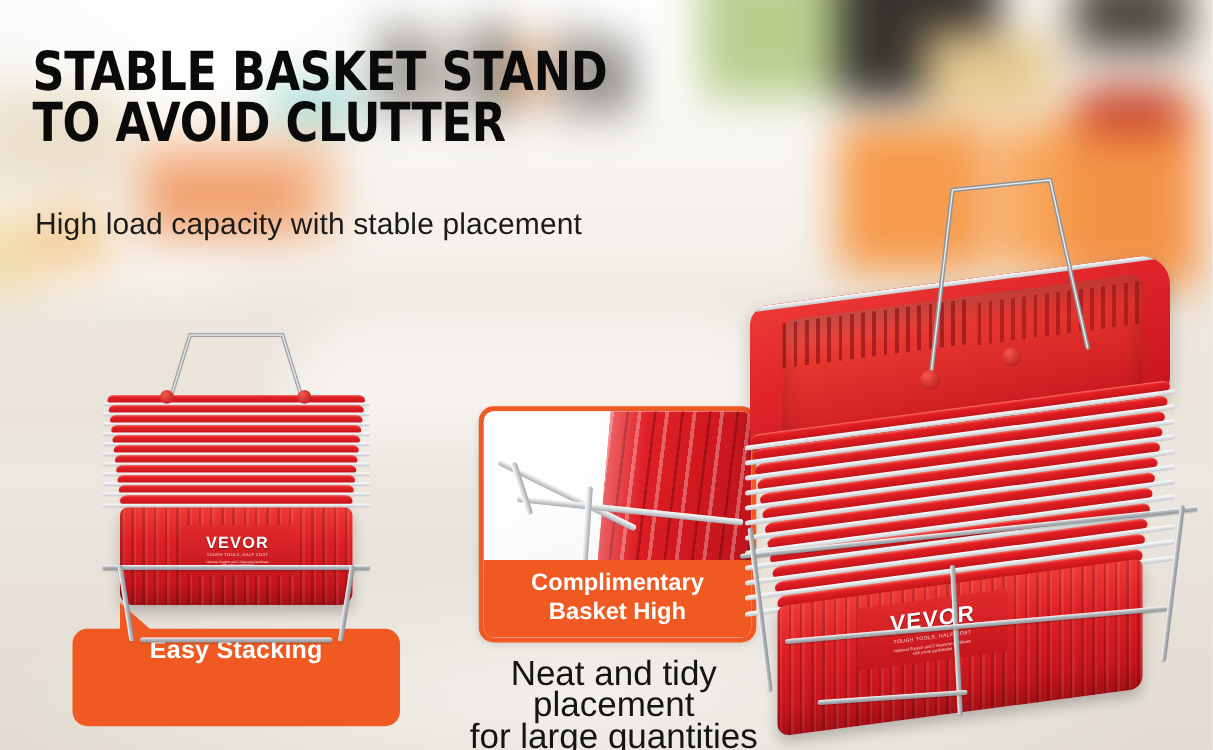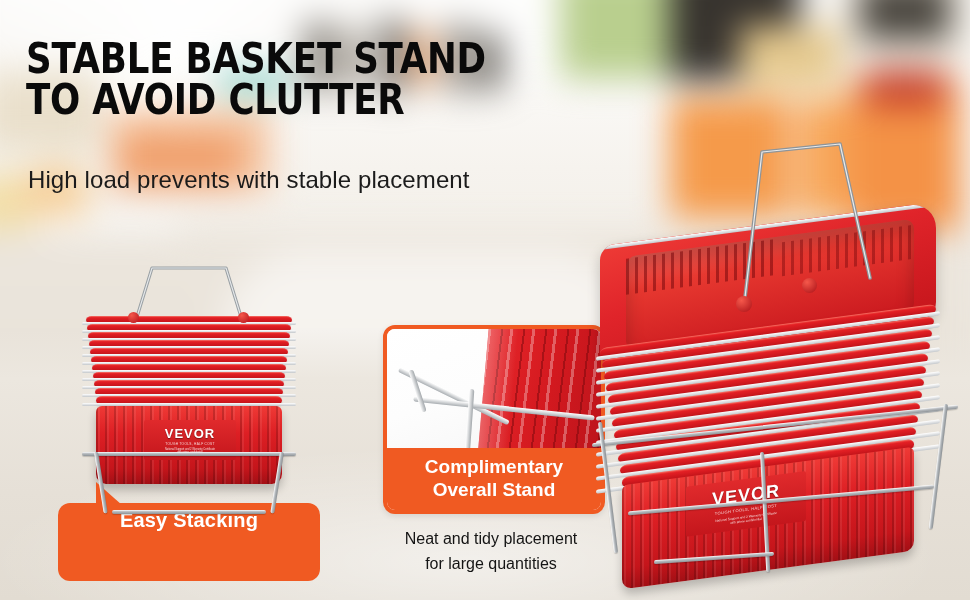--- a/index.html
+++ b/index.html
@@ -160,21 +160,21 @@
     border-left:0 solid transparent;
     border-right:26px solid transparent;
     border-bottom:23px solid #F05A22;
   }
   .bubble-title { font-size:20px; font-weight:bold; line-height:24px; letter-spacing:.2px; }
   .bubble-body { font-size:16px; line-height:19px; font-weight:400; white-space:pre-line; }
 
   
   .cap-right {
     position:absolute; left:366px; top:526px; width:250px;
-    color:#141414; font-size:16px; line-height:25px; text-align:center;
+    color:#141414; font-size:28px; line-height:25px; text-align:center;
     white-space:pre-line;
   }
 </style>
 </head>
 <body>
 
 <div class="banner">
 
   <div class="bg">
     <div class="bg-base"></div>
@@ -217,21 +217,21 @@
       <div class="bb" style="left:-40px;top:270px;width:1060px;height:380px;background:linear-gradient(180deg,#ece6dd,#e3ddd3);"></div>
       <div class="bb" style="left:260px;top:290px;width:420px;height:180px;background:rgba(255,255,255,.55);border-radius:120px;"></div>
     </div>
 
     <div class="floor"></div>
     <div class="floor-sheen"></div>
   </div>
 
   <div class="headline">STABLE BASKET STAND
 TO AVOID CLUTTER</div>
-  <div class="subhead">High load prevents with stable placement</div>
+  <div class="subhead">High load capacity with stable placement</div>
 
   <div class="grp-left">
 
     <div class="handle" style="left:44px;top:-2px;width:118px;height:62px;">
       <svg width="118" height="62" viewBox="0 0 118 62">
         <path d="M6 60 L22 8 L96 8 L112 60" fill="none" stroke="#9aa0a4" stroke-width="3.2" stroke-linecap="round" stroke-linejoin="round"></path>
         <path d="M6 60 L22 8 L96 8 L112 60" fill="none" stroke="#e6e9eb" stroke-width="1.1" stroke-linecap="round" stroke-linejoin="round"></path>
       </svg>
     </div>
 
@@ -383,21 +383,21 @@
       <div style="position:absolute;left:12px;top:38px;width:122px;height:5px;border-radius:3px;
                   background:linear-gradient(180deg,#ffffff,#a9aeb2);transform:rotate(26deg);transform-origin:left center;"></div>
       <div style="position:absolute;left:26px;top:77px;width:182px;height:5px;border-radius:3px;
                   background:linear-gradient(180deg,#ffffff,#a9aeb2);transform:rotate(6deg);"></div>
       <div style="position:absolute;left:80px;top:60px;width:5px;height:68px;border-radius:3px;
                   background:linear-gradient(90deg,#ffffff,#a2a7ab);transform:rotate(4deg);"></div>
       <div style="position:absolute;left:28px;top:40px;width:5px;height:44px;border-radius:3px;
                   background:linear-gradient(90deg,#ffffff,#a2a7ab);transform:rotate(-18deg);"></div>
     </div>
     <div class="inset-cap">Complimentary
-Overall Stand</div>
+Basket High</div>
   </div>
 
   <div class="bubble">
     <div class="bubble-tail"></div>
     <div class="bubble-title">Easy Stacking</div>
   </div>
 
   <div class="cap-right">Neat and tidy placement
 for large quantities</div>
 

